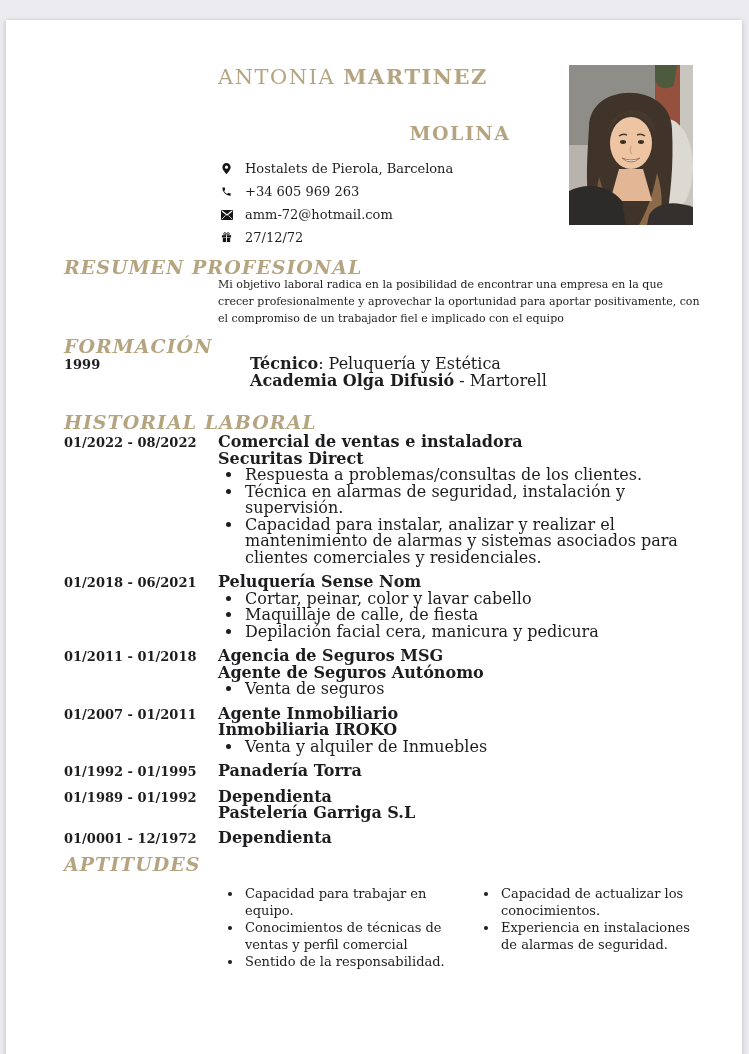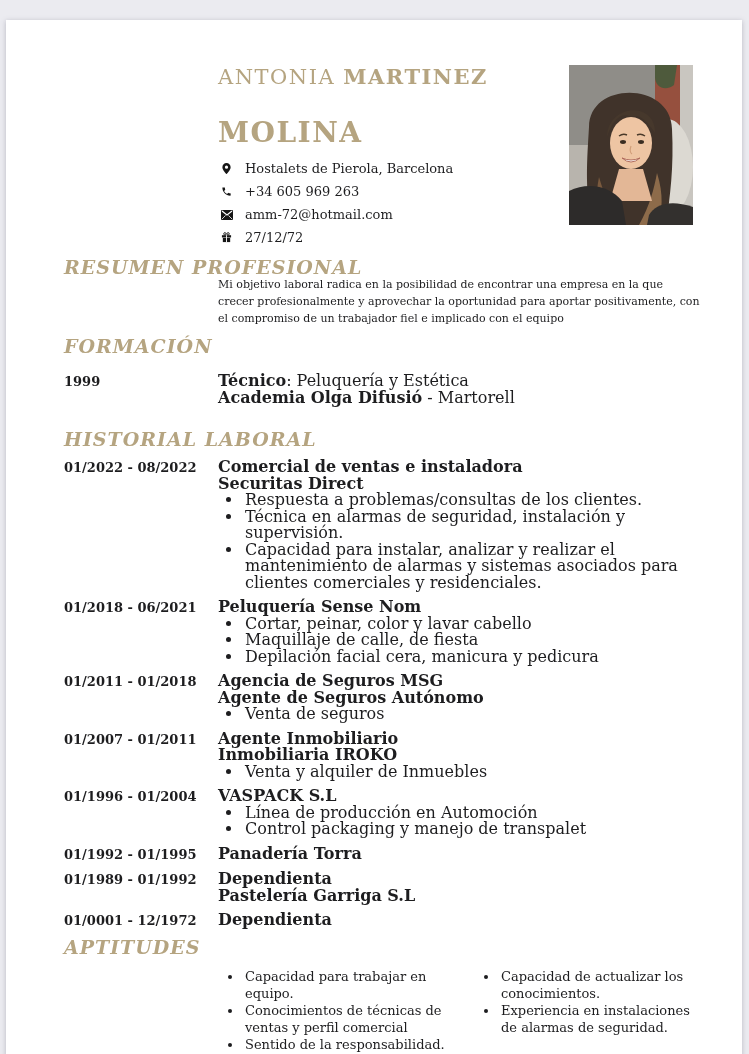--- a/index.html
+++ b/index.html
@@ -32,25 +32,26 @@
   }
   .name1 {
     font-size: 21px; font-weight: normal;
     letter-spacing: 1.5px;
     color: var(--accent, #b5a480);
     line-height: 26px;
     margin-bottom: 30px;
   }
   .name1 .nbold { font-weight: bold; }
   .name2 {
-    font-size: 28px; font-weight: bold;
+    font-size: 19px; font-weight: bold;
     letter-spacing: 1.5px;
     color: var(--accent, #b5a480);
     line-height: 26px;
     margin-bottom: 11px;
+    text-align: center;
   }
   .contact-row { display: flex; align-items: center; height: 23px; }
   .cicon { width: 27px; display: inline-flex; align-items: center; padding-left: 3px; }
   .ctext { font-size: 13px; }
 
   
   .sec-heading {
     color: var(--accent, #b5a480);
     font-weight: bold;
     font-size: 19px;
@@ -69,23 +70,23 @@
     line-height: 17px;
     max-width: 484px;
   }
   .entry { display: grid; grid-template-columns: 154px 1fr; }
   .edate { font-weight: bold; font-size: 13px; line-height: 16.5px; padding-top: 1px; }
   .ebody { font-size: 16px; line-height: 16.5px; }
   .b { font-weight: bold; }
   .etitle { font-weight: bold; }
   ul.blist { margin: 0; padding-left: 25px; list-style: disc; }
   ul.blist li { padding-left: 2px; }
-  .jobs { margin-top: 11px; }
+  .jobs { margin-top: 3px; }
   .jobs .entry { margin-bottom: 8px; }
-  .edu { margin-top: 18px; }
+  .edu { margin-top: 1px; gap: 32px; }
 
   .apt-grid {
     display: grid;
     grid-template-columns: 1fr 1fr;
     column-gap: 28px;
     margin-top: 12px;
     font-size: 13px;
     line-height: 17px;
   }
 
@@ -223,30 +224,20 @@
           <div class="edate">01/2007 - 01/2011</div>
           <div class="ebody">
             <div class="etitle">Agente Inmobiliario</div>
             <div class="etitle">Inmobiliaria IROKO</div>
             <ul class="blist">
               <li>Venta y alquiler de Inmuebles</li>
             </ul>
           </div>
         </div>
         <div class="entry">
-          <div class="edate">01/1996 - 01/2004</div>
-          <div class="ebody">
-            <div class="etitle">VASPACK S.L</div>
-            <ul class="blist">
-              <li>Línea de producción en Automoción</li>
-              <li>Control packaging y manejo de transpalet</li>
-            </ul>
-          </div>
-        </div>
-        <div class="entry">
           <div class="edate">01/1992 - 01/1995</div>
           <div class="ebody">
             <div class="etitle">Panadería Torra</div>
           </div>
         </div>
         <div class="entry">
           <div class="edate">01/1989 - 01/1992</div>
           <div class="ebody">
             <div class="etitle">Dependienta</div>
             <div class="etitle">Pastelería Garriga S.L</div>

